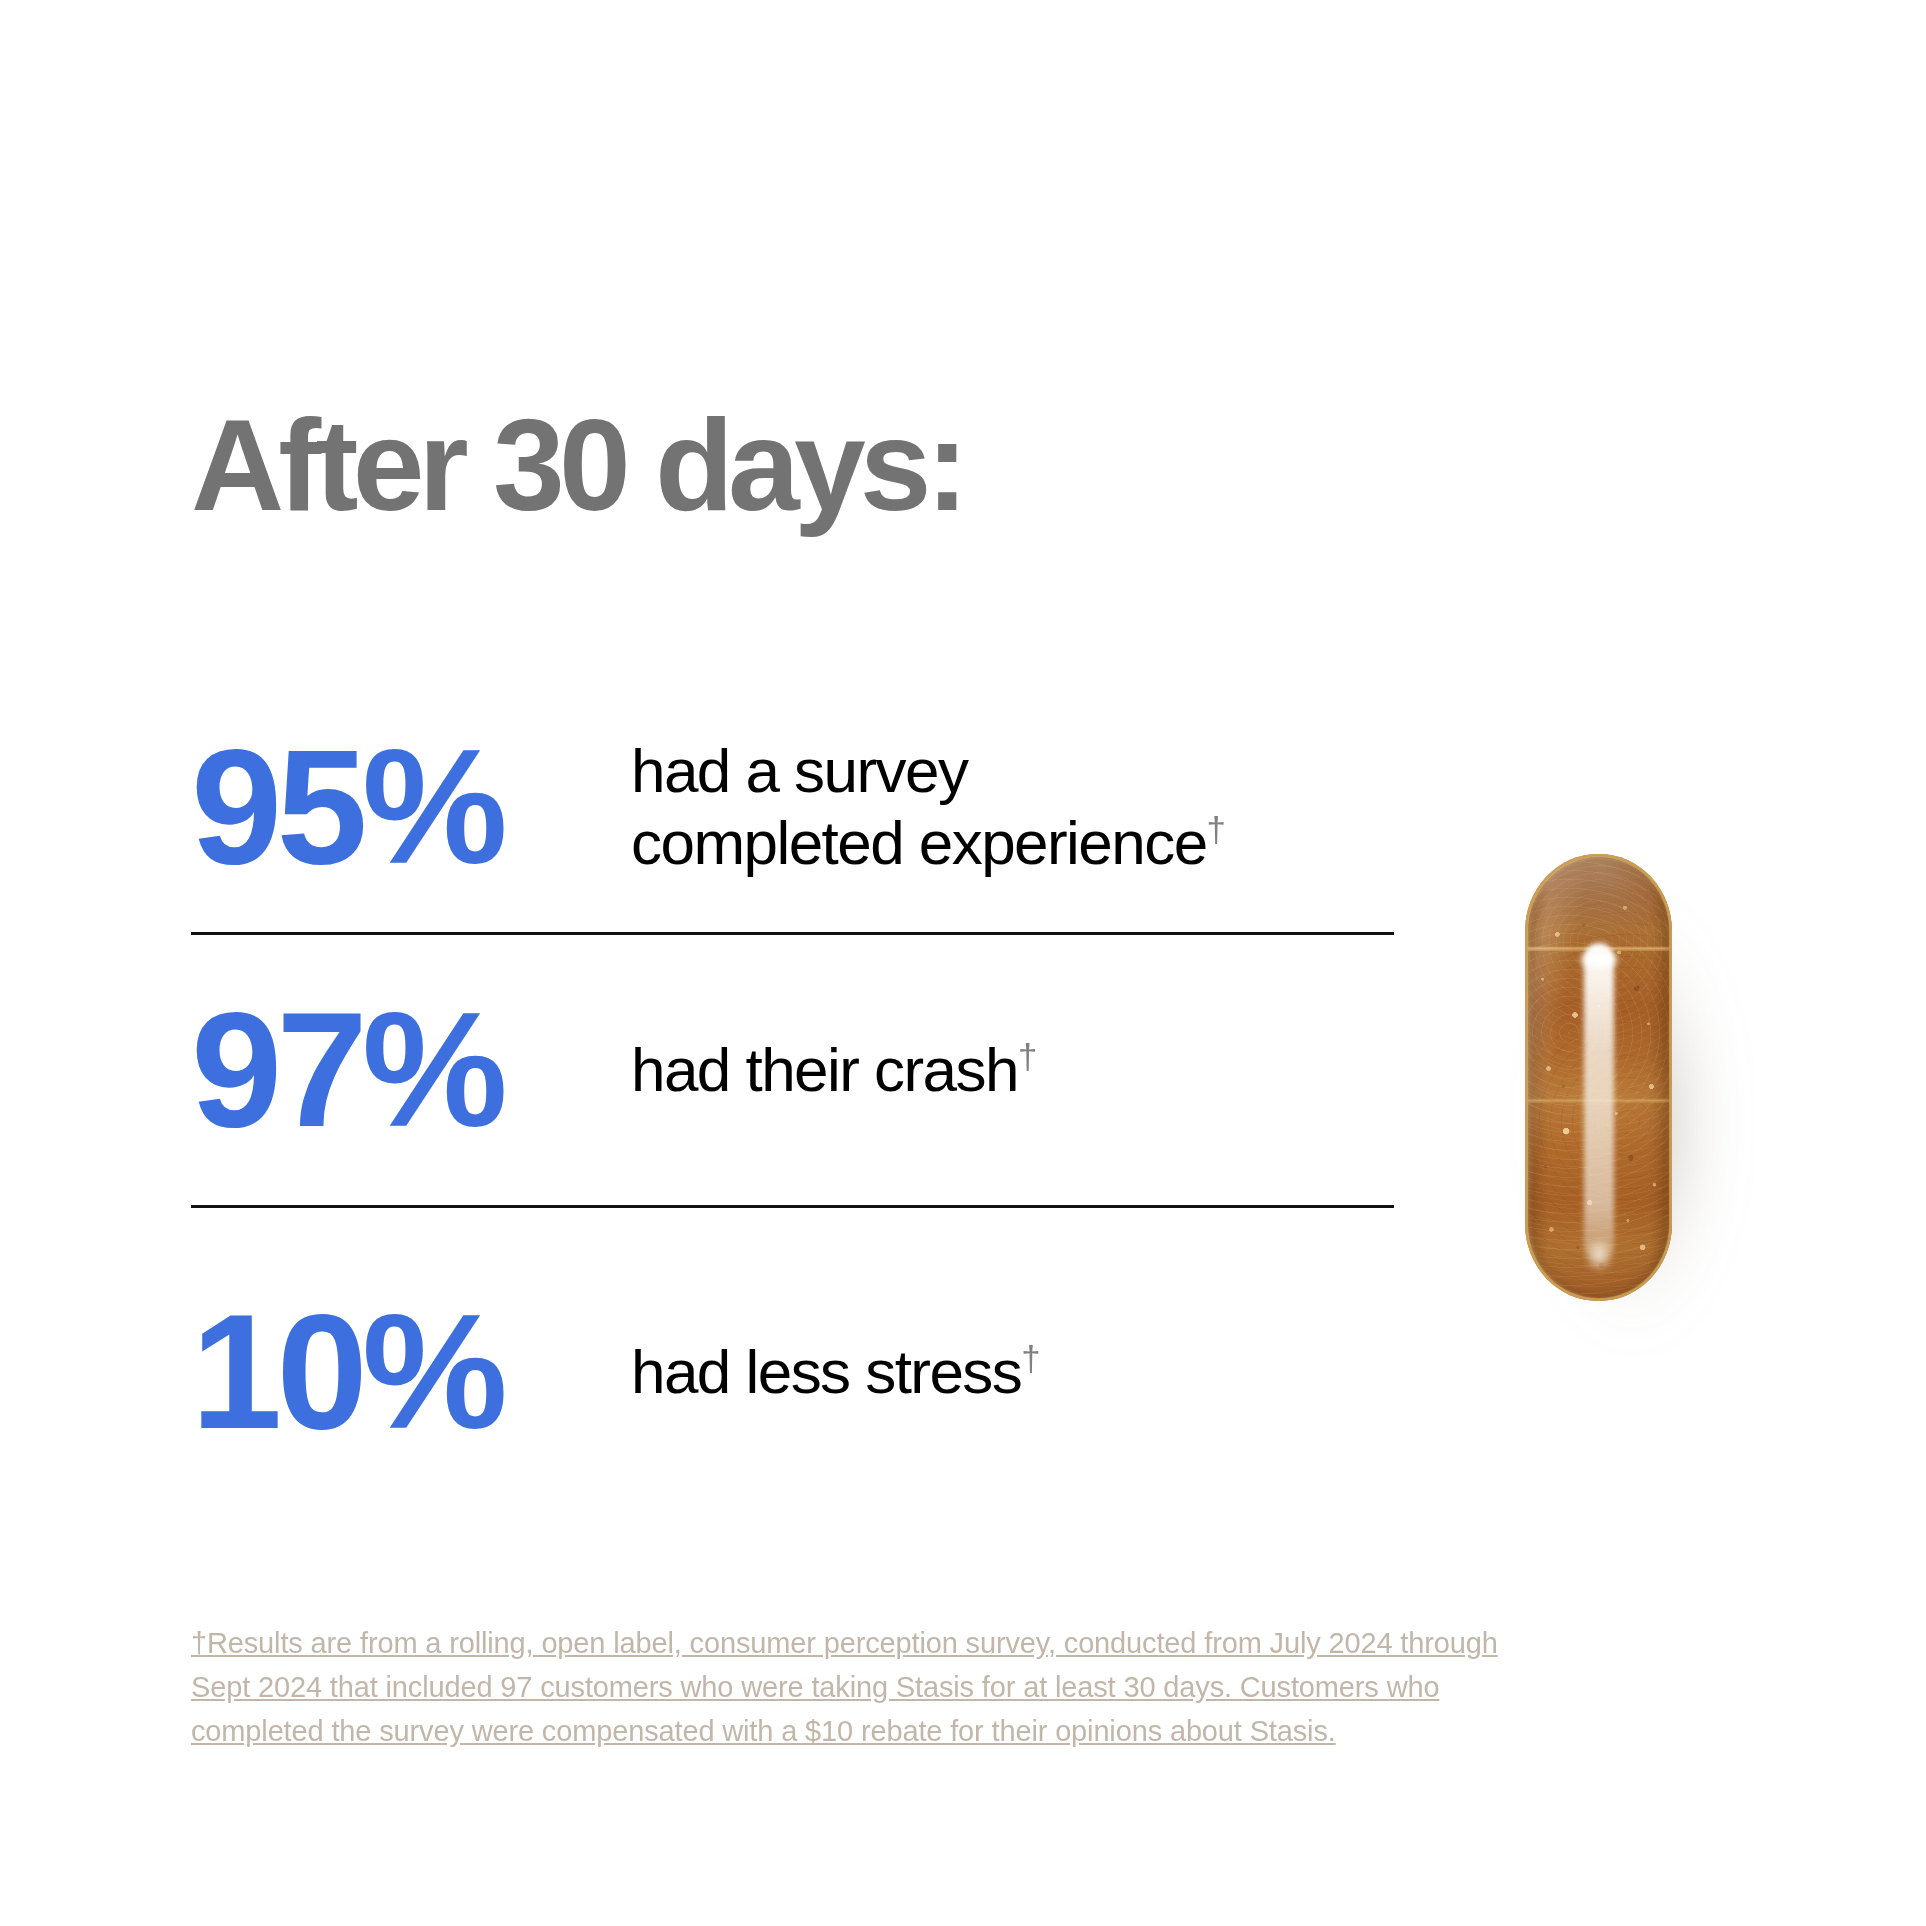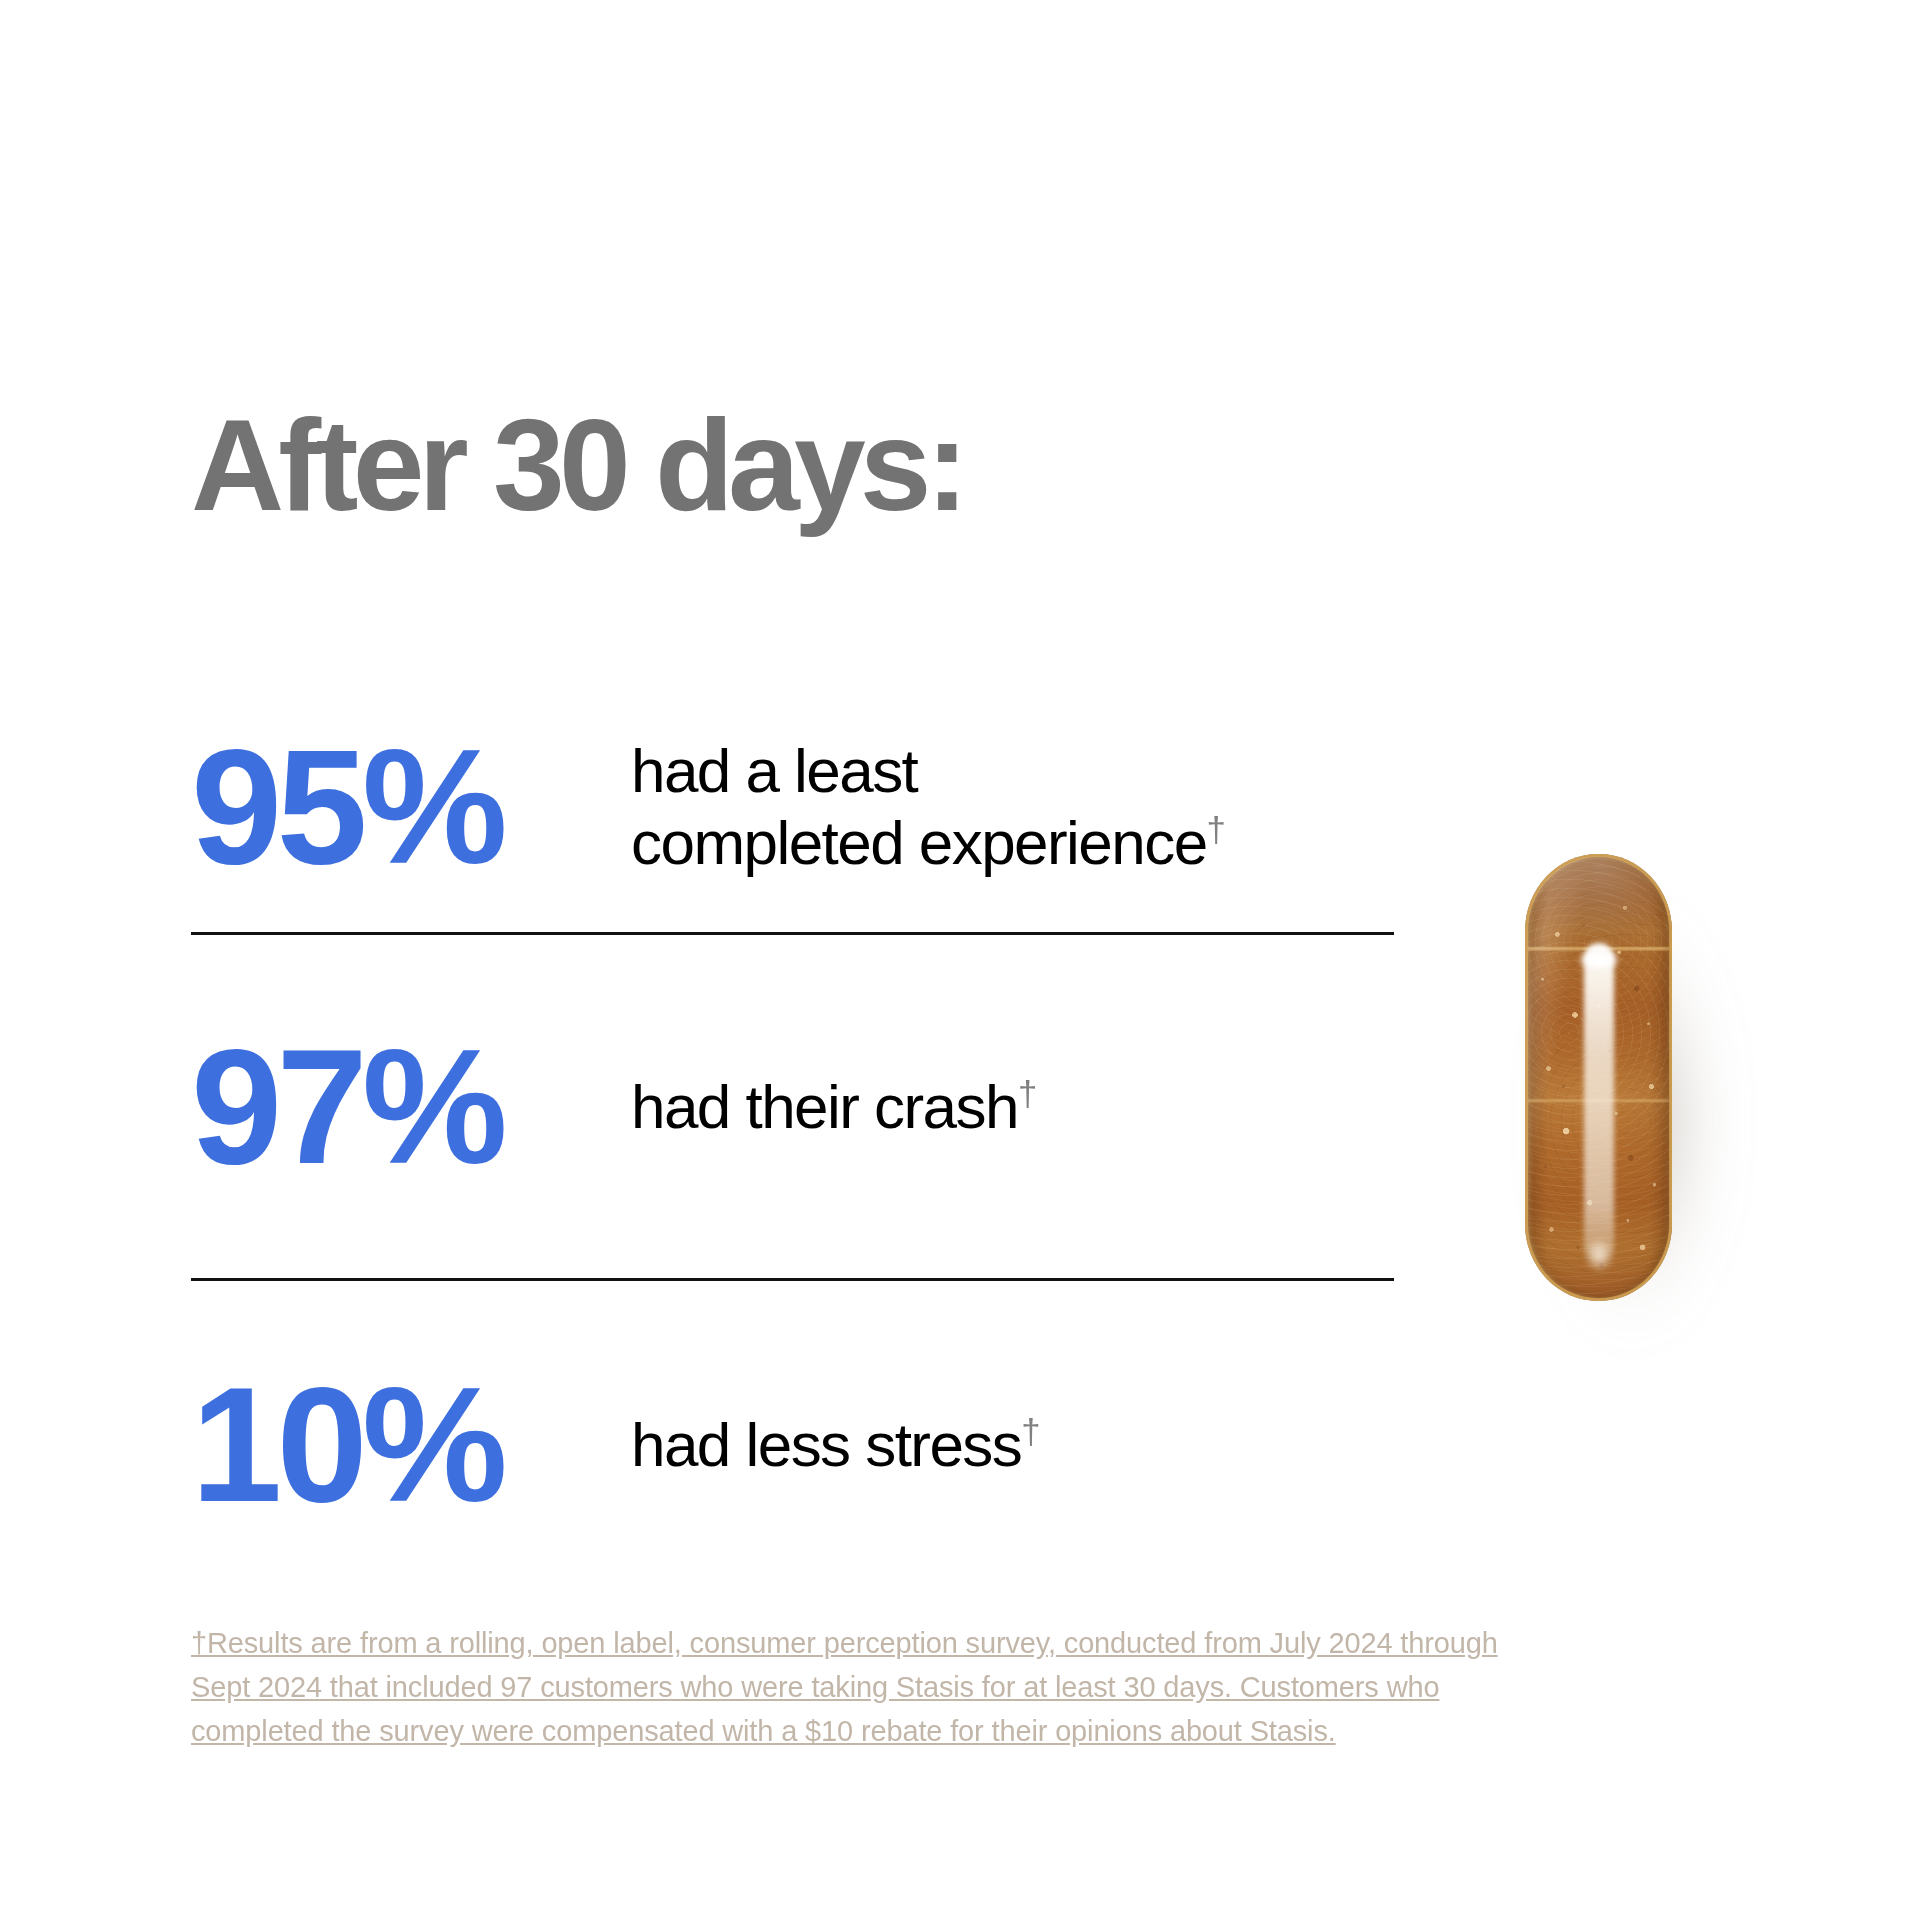--- a/index.html
+++ b/index.html
@@ -44,21 +44,21 @@
 
   .stat-row {
     position: relative;
     display: flex;
     align-items: center;
     width: 100%;
     box-sizing: border-box;
   }
 
   .stat-row.r1 { height: 261px; padding-top: 10px; }
-  .stat-row.r2 { height: 343px; }
+  .stat-row.r2 { height: 270px; }
   .stat-row.r3 { height: 327px; }
 
   .divider {
     width: 100%;
     height: 3px;
     background: #111111;
   }
 
   .stat-value {
     flex: 0 0 auto;
@@ -315,21 +315,21 @@
 
 <div class="canvas">
 
   <h1 class="headline">After 30 days:</h1>
 
   <div class="stats">
 
     <div class="stat-row r1">
       <div class="stat-value">95%</div>
       <div class="stat-label">
-        <span>had a least</span><br>
+        <span>had a survey</span><br>
         <span>completed experience</span><span class="dagger">†</span>
       </div>
     </div>
 
     <div class="divider"></div>
 
     <div class="stat-row r2">
       <div class="stat-value">97%</div>
       <div class="stat-label">
         <span>had their crash</span><span class="dagger">†</span>

